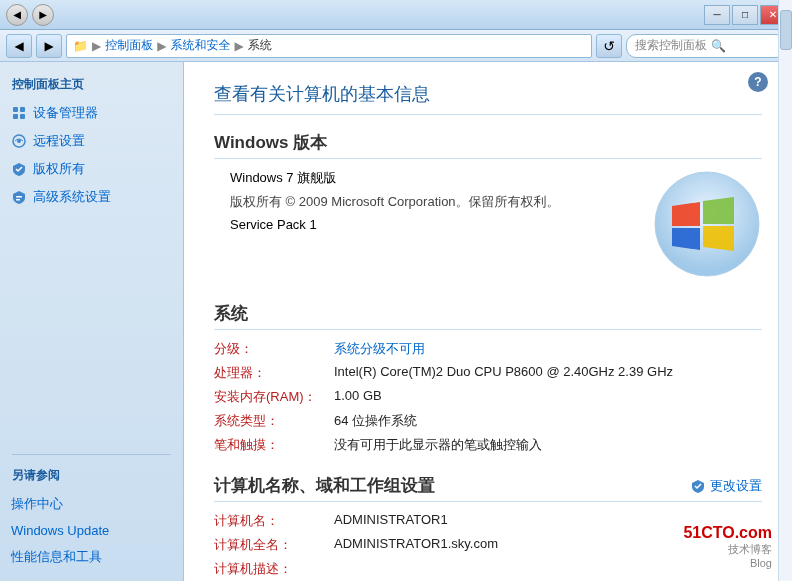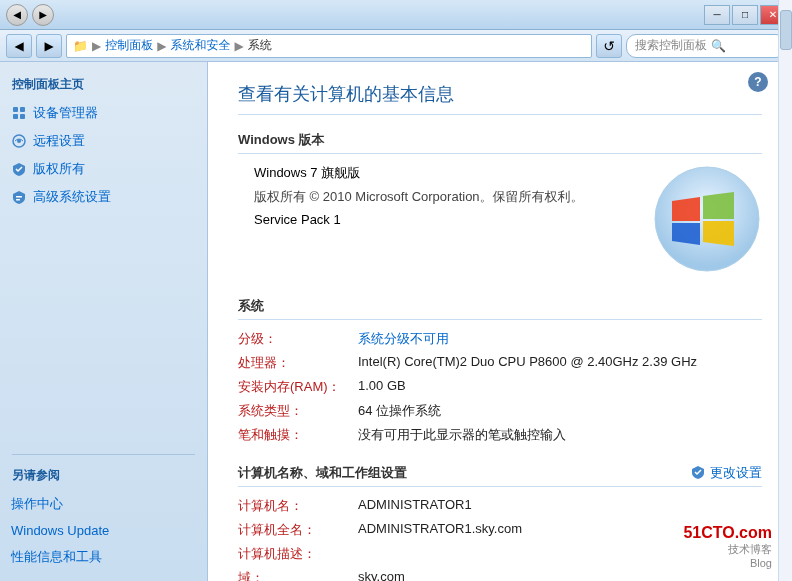--- a/index.html
+++ b/index.html
@@ -111,21 +111,21 @@
     }
 
     
     .main-layout {
       display: flex;
       height: calc(581px - 30px - 32px);
     }
 
     
     .sidebar {
-      width: 208px;
+      width: 184px;
       background: linear-gradient(to bottom, #dce9f5 0%, #c8ddf0 100%);
       border-right: 1px solid #a8c4e0;
       padding: 10px 0;
       display: flex;
       flex-direction: column;
     }
     .sidebar-section-title {
       font-size: 12px;
       color: #1a5c9e;
       font-weight: bold;
@@ -165,21 +165,21 @@
     .page-title {
       font-size: 18px;
       color: #1a5c9e;
       font-weight: normal;
       margin-bottom: 16px;
       border-bottom: 1px solid #c8ddf0;
       padding-bottom: 8px;
     }
 
     .section-header {
-      font-size: 13px;
+      font-size: 17px;
       font-weight: bold;
       color: #333;
       margin-bottom: 10px;
       border-bottom: 1px solid #c8ddf0;
       padding-bottom: 4px;
     }
 
     .windows-section {
       display: flex;
       align-items: flex-start;
@@ -210,21 +210,21 @@
 
     .system-section {
       margin-bottom: 20px;
     }
     .computer-section {
       margin-bottom: 10px;
     }
 
     .change-settings-btn {
       display: flex;
-      align-items: flex-start;
+      align-items: center;
       gap: 4px;
       color: #0066cc;
       cursor: pointer;
       font-size: 13px;
       margin-left: 20px;
     }
 
     
     .scroll-indicator {
       position: absolute;
@@ -359,21 +359,21 @@
 
     <div class="page-title">查看有关计算机的基本信息</div>
 
     <div class="section-header">Windows 版本</div>
     <div class="windows-section">
       <div class="windows-info">
         <div style="margin-bottom:6px; font-size:13px; padding-left:16px;">
           <span>Windows 7 旗舰版</span>
         </div>
         <div style="margin-bottom:6px; font-size:13px; padding-left:16px; color:#444;">
-          <span>版权所有 © 2010 Microsoft Corporation。保留所有权利。</span>
+          <span>版权所有 © 2009 Microsoft Corporation。保留所有权利。</span>
         </div>
         <div style="margin-bottom:12px; font-size:13px; padding-left:16px;">
           <span>Service Pack 1</span>
         </div>
       </div>
 
       <div class="win7-logo">
         <svg width="110" height="110" viewBox="0 0 110 110">
           <defs>
             <radialGradient id="glowGrad" cx="50%" cy="40%" r="55%">

